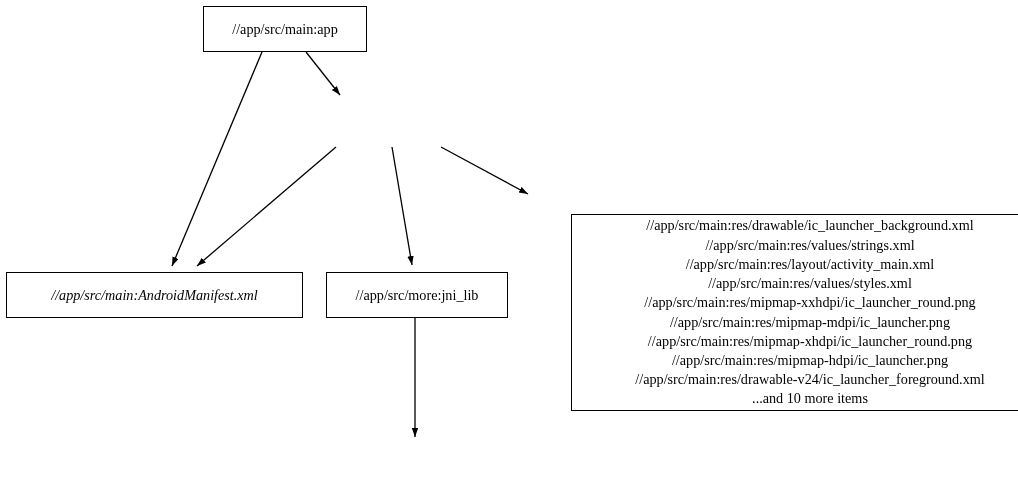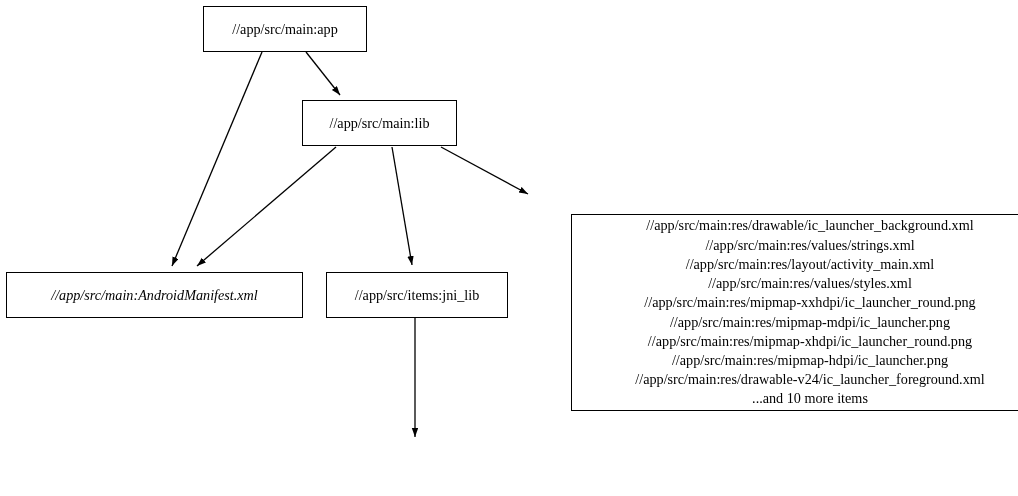--- a/index.html
+++ b/index.html
@@ -69,30 +69,27 @@
       <path d="M 392,147 L 412,265"></path>
       <path d="M 441,147 L 528,194"></path>
       <path d="M 415,318 L 415,437"></path>
     </g>
   </svg>
 
   <div class="node" id="node-app">
     <span class="node-label">//app/src/main:app</span>
   </div>
 
-  <div class="node" id="node-lib">
-    <span class="node-label">//app/src/main:lib</span>
-  </div>
 
   <div class="node" id="node-manifest">
     <span class="node-label">//app/src/main:AndroidManifest.xml</span>
   </div>
 
   <div class="node" id="node-jnilib">
-    <span class="node-label">//app/src/items:jni_lib</span>
+    <span class="node-label">//app/src/more:jni_lib</span>
   </div>
 
 
   <div class="node" id="node-resources">
     <span class="node-label">//app/src/main:res/drawable/ic_launcher_background.xml
 //app/src/main:res/values/strings.xml
 //app/src/main:res/layout/activity_main.xml
 //app/src/main:res/values/styles.xml
 //app/src/main:res/mipmap-xxhdpi/ic_launcher_round.png
 //app/src/main:res/mipmap-mdpi/ic_launcher.png

